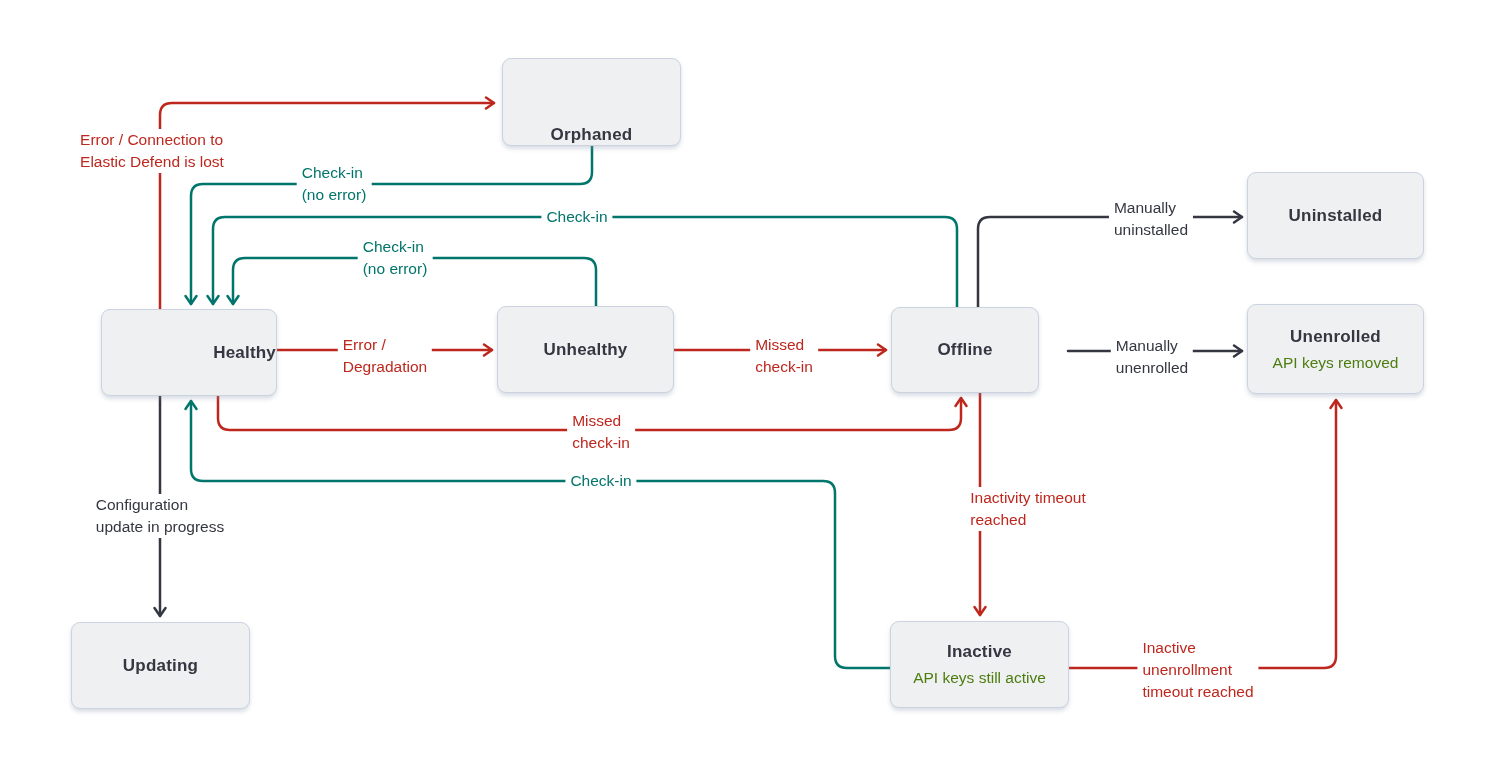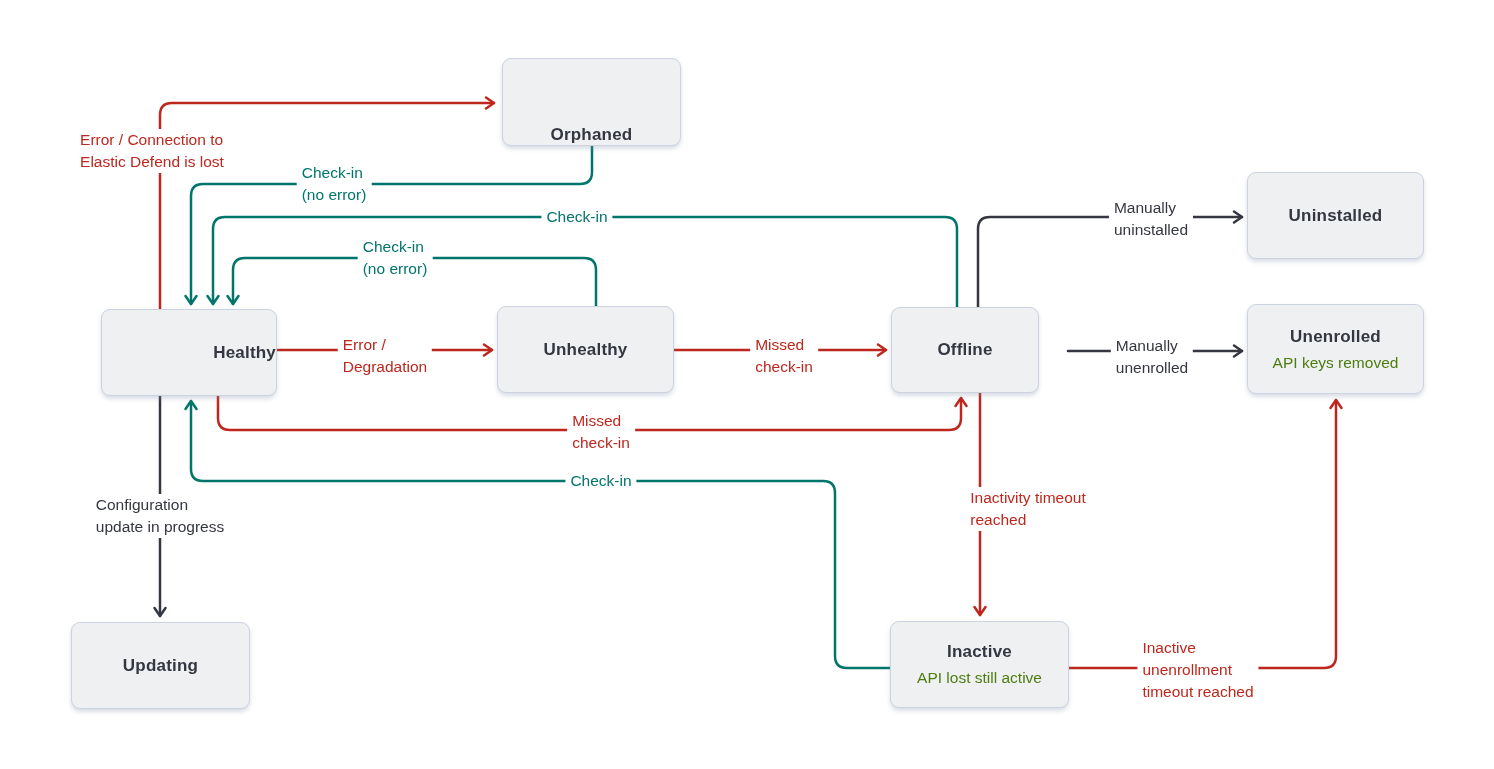--- a/index.html
+++ b/index.html
@@ -103,16 +103,16 @@
   </div>
   <div class="node" style="left:1247px;top:304px;width:177px;height:90px;">
     <div class="node-title">Unenrolled</div>
     <div class="node-sub">API keys removed</div>
   </div>
   <div class="node" style="left:71px;top:622px;width:179px;height:87px;">
     <div class="node-title">Updating</div>
   </div>
   <div class="node" style="left:890px;top:621px;width:179px;height:87px;">
     <div class="node-title">Inactive</div>
-    <div class="node-sub">API lost still active</div>
+    <div class="node-sub">API keys still active</div>
   </div>
 
 </div>
 
 </body></html>

